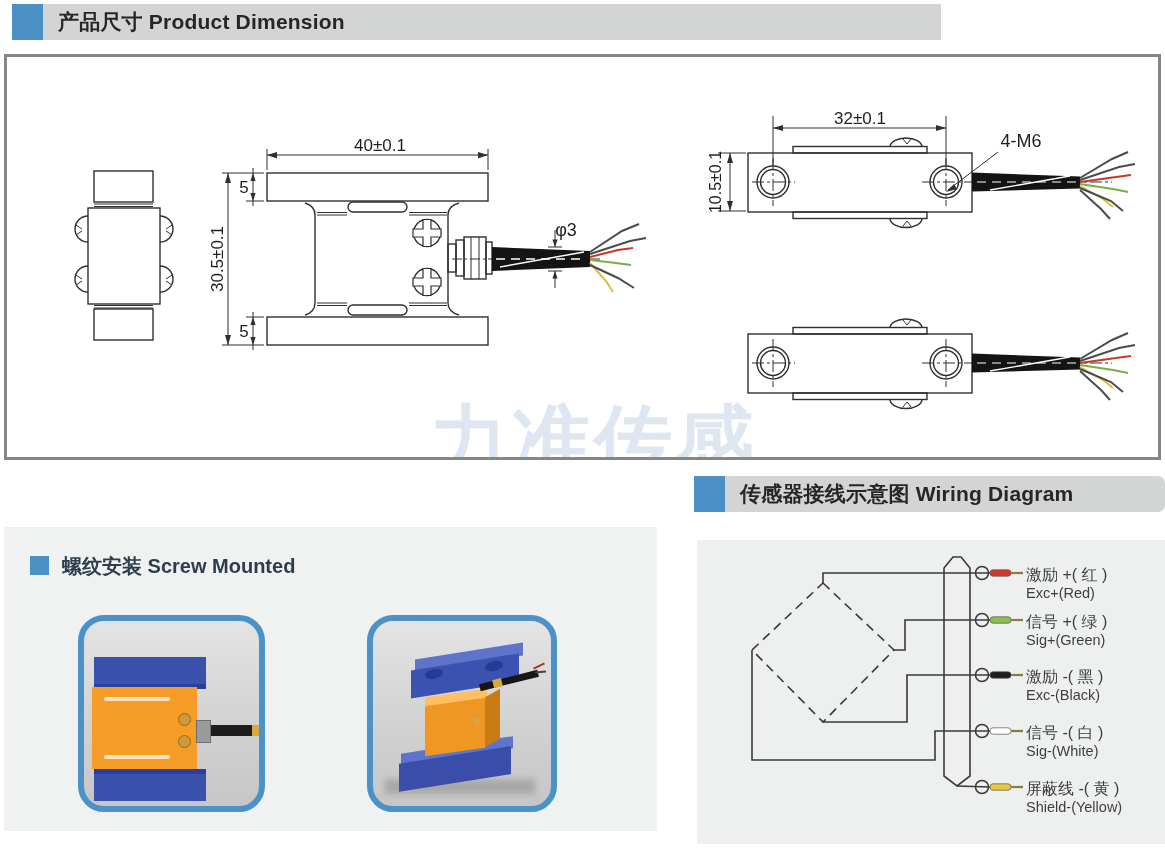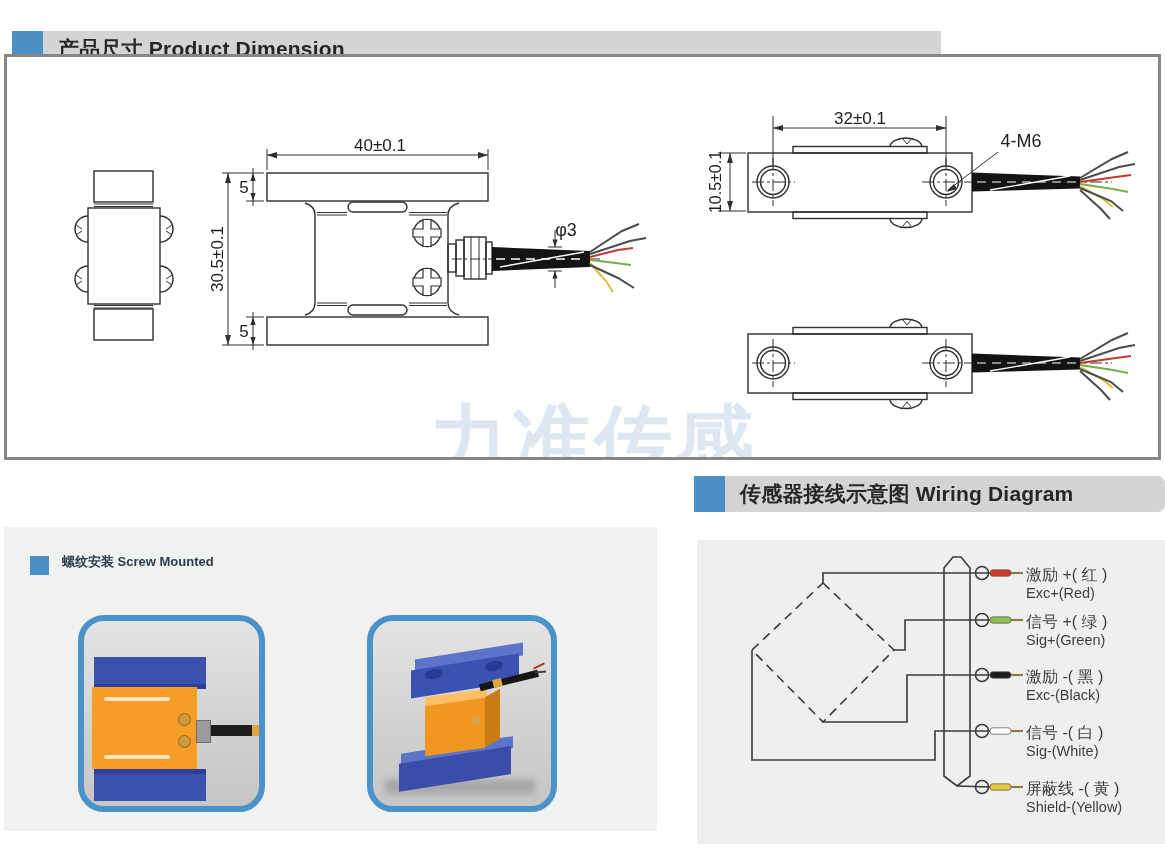--- a/index.html
+++ b/index.html
@@ -2,29 +2,29 @@
 <html><head>
 <meta charset="utf-8">
 <style>
   html,body{margin:0;padding:0;background:#ffffff;}
   #page{position:relative;width:1165px;height:851px;background:#ffffff;overflow:hidden;
         font-family:"Liberation Sans","DejaVu Sans",sans-serif;}
   .hdr{position:absolute;height:36px;background:#d3d4d4;}
   .hdr .sq{position:absolute;left:0;top:0;width:31px;height:36px;background:#4a90c4;}
   .hdr .t{position:absolute;left:46px;top:0;line-height:36px;font-size:21px;font-weight:600;
           color:#262626;white-space:nowrap;letter-spacing:.2px;}
-  #hdr-product{left:12px;top:4px;width:929px;margin-top:27px;}
+  #hdr-product{left:12px;top:4px;width:929px;}
   #hdr-install{left:12px;top:476px;width:623px;}
   #hdr-wiring{left:694px;top:476px;width:471px;border-radius:7px;}
   #draw-box{position:absolute;left:4px;top:54px;width:1157px;height:406px;border:3px solid #868686;
             background:#fff;box-sizing:border-box;overflow:hidden;}
   #draw-box svg{position:absolute;left:0;top:0;}
   #install-panel{position:absolute;left:4px;top:527px;width:653px;height:304px;background:#f0f1f1;}
   #sub-marker{position:absolute;left:26px;top:29px;width:19px;height:19px;background:#4a90c4;}
-  #sub-title{position:absolute;left:58px;top:26px;font-size:13px;font-weight:600;color:#2e3d4e;white-space:nowrap;}
+  #sub-title{position:absolute;left:58px;top:26px;font-size:20px;font-weight:600;color:#2e3d4e;white-space:nowrap;}
   .ibox{position:absolute;border:6px solid #4a92c8;border-radius:26px;box-sizing:border-box;
         background:linear-gradient(180deg,#e4e4e4 0%,#d2d2d2 55%,#c6c6c6 100%);overflow:hidden;}
   #ibox1{left:74px;top:88px;width:187px;height:197px;}
   #ibox2{left:363px;top:88px;width:190px;height:197px;}
   .ibox div{position:absolute;}
   
   .b1-top{left:10px;top:36px;width:112px;height:27px;background:#3b51ae;border-bottom:5px solid #2c3e99;}
   .b1-bot{left:10px;top:148px;width:112px;height:27px;background:#3b51ae;border-top:5px solid #2c3e99;}
   .b1-body{left:8px;top:66px;width:105px;height:82px;background:#f59d26;}
   .b1-body:before{content:"";position:absolute;left:12px;top:10px;width:66px;height:4px;background:#fbe3c0;border-radius:2px;}

